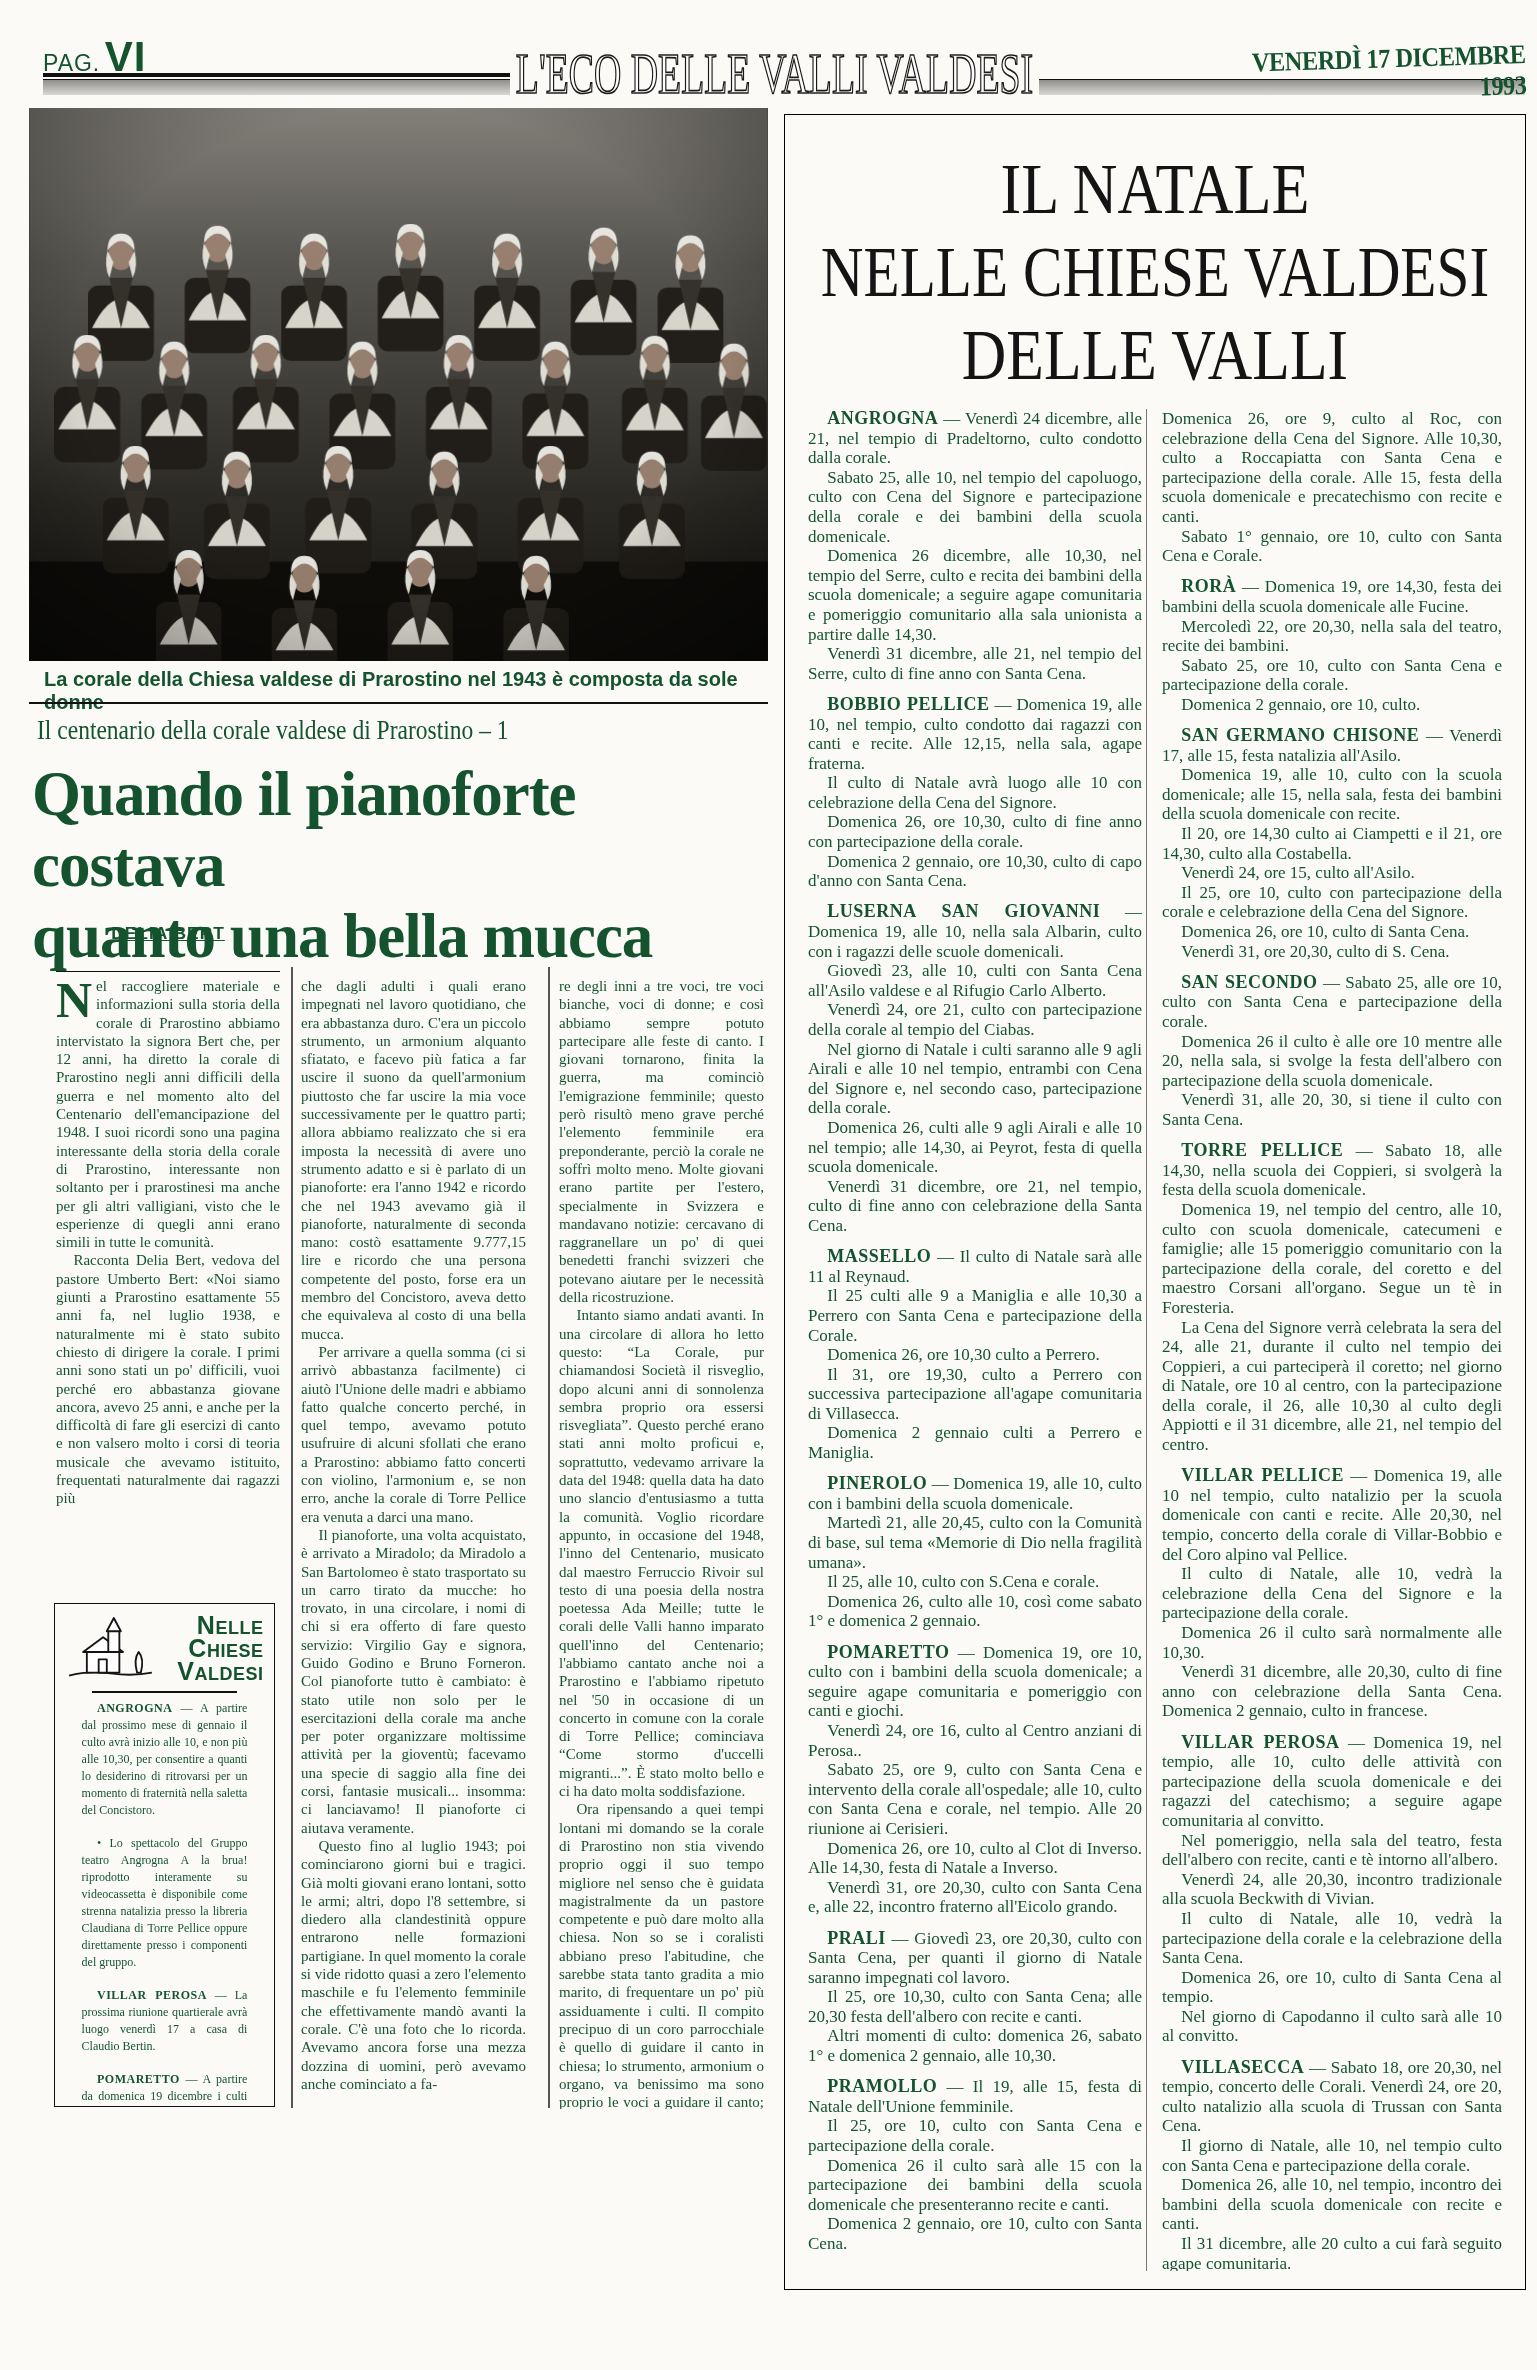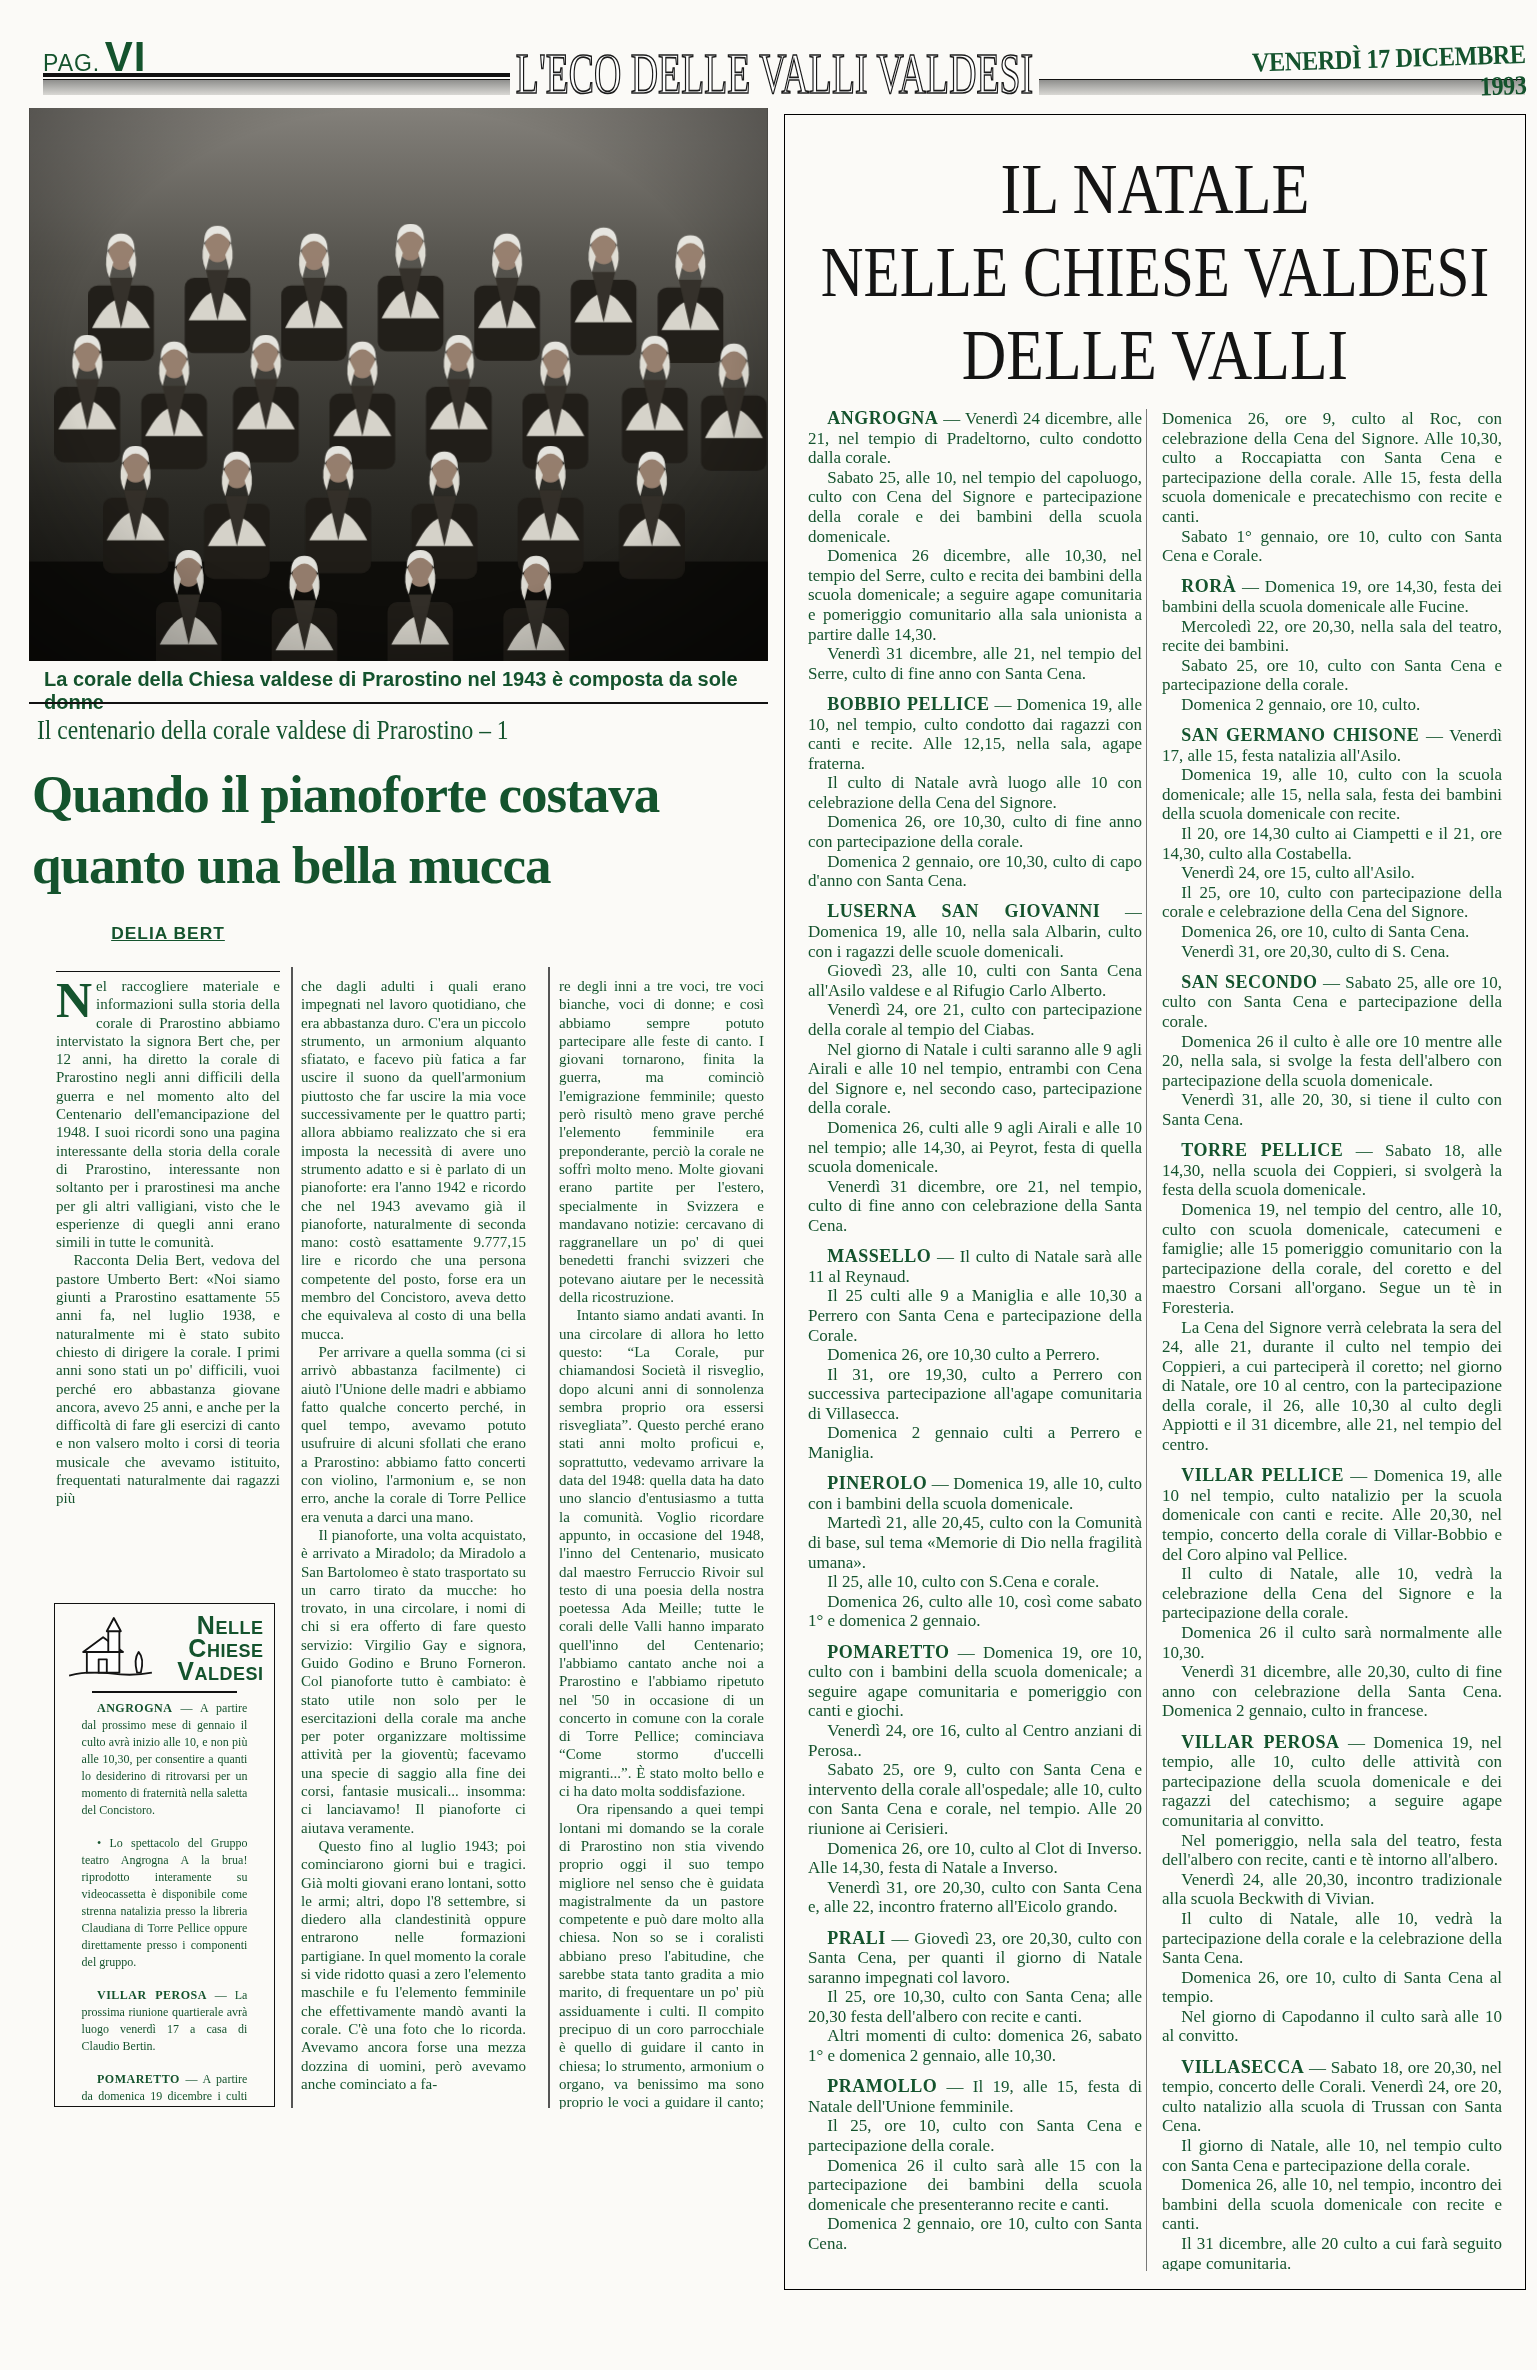--- a/index.html
+++ b/index.html
@@ -16,21 +16,21 @@
   .dateline{position:absolute;left:1212px;top:39px;width:314px;text-align:right;font-weight:bold;
             font-size:27px;letter-spacing:-0.5px;transform:rotate(-1.8deg) scaleX(.9);transform-origin:right center;}
   
   .photo{position:absolute;left:29px;top:108px;width:739px;height:553px;background:#222;}
   .caption{position:absolute;left:44px;top:668px;width:714px;font-family:"Liberation Sans",sans-serif;
            font-weight:bold;font-size:20px;}
   .hrule2{position:absolute;left:29px;top:702px;width:739px;height:1.9px;background:#111;}
   
   .kicker{position:absolute;left:37px;top:714px;width:734px;font-size:28px;
           transform:scaleX(.84);transform-origin:left center;white-space:nowrap;}
-  .headline{position:absolute;left:32px;top:759px;width:748px;font-size:53px;font-weight:bold;
+  .headline{position:absolute;left:32px;top:759px;width:748px;font-size:63px;font-weight:bold;
             line-height:71px;letter-spacing:-1px;}
   .bylinewrap{position:absolute;left:56px;top:923px;width:224px;text-align:center;
               border-bottom:1.9px solid #111;padding-bottom:27px;text-decoration:underline;}
   .byline{font-family:"Liberation Sans",sans-serif;font-weight:bold;font-size:17.4px;letter-spacing:1px;}
   
   .col{position:absolute;top:977px;font-size:15px;line-height:18.3px;text-align:justify;overflow:hidden;}
   .col p{margin:0;text-indent:17.4px;}
   .col p.cont{text-indent:0;}
   #col1{left:56px;width:224px;height:618px;}
   #col2{left:301px;width:225px;height:1132px;font-family:Liberation Serif, serif;}

